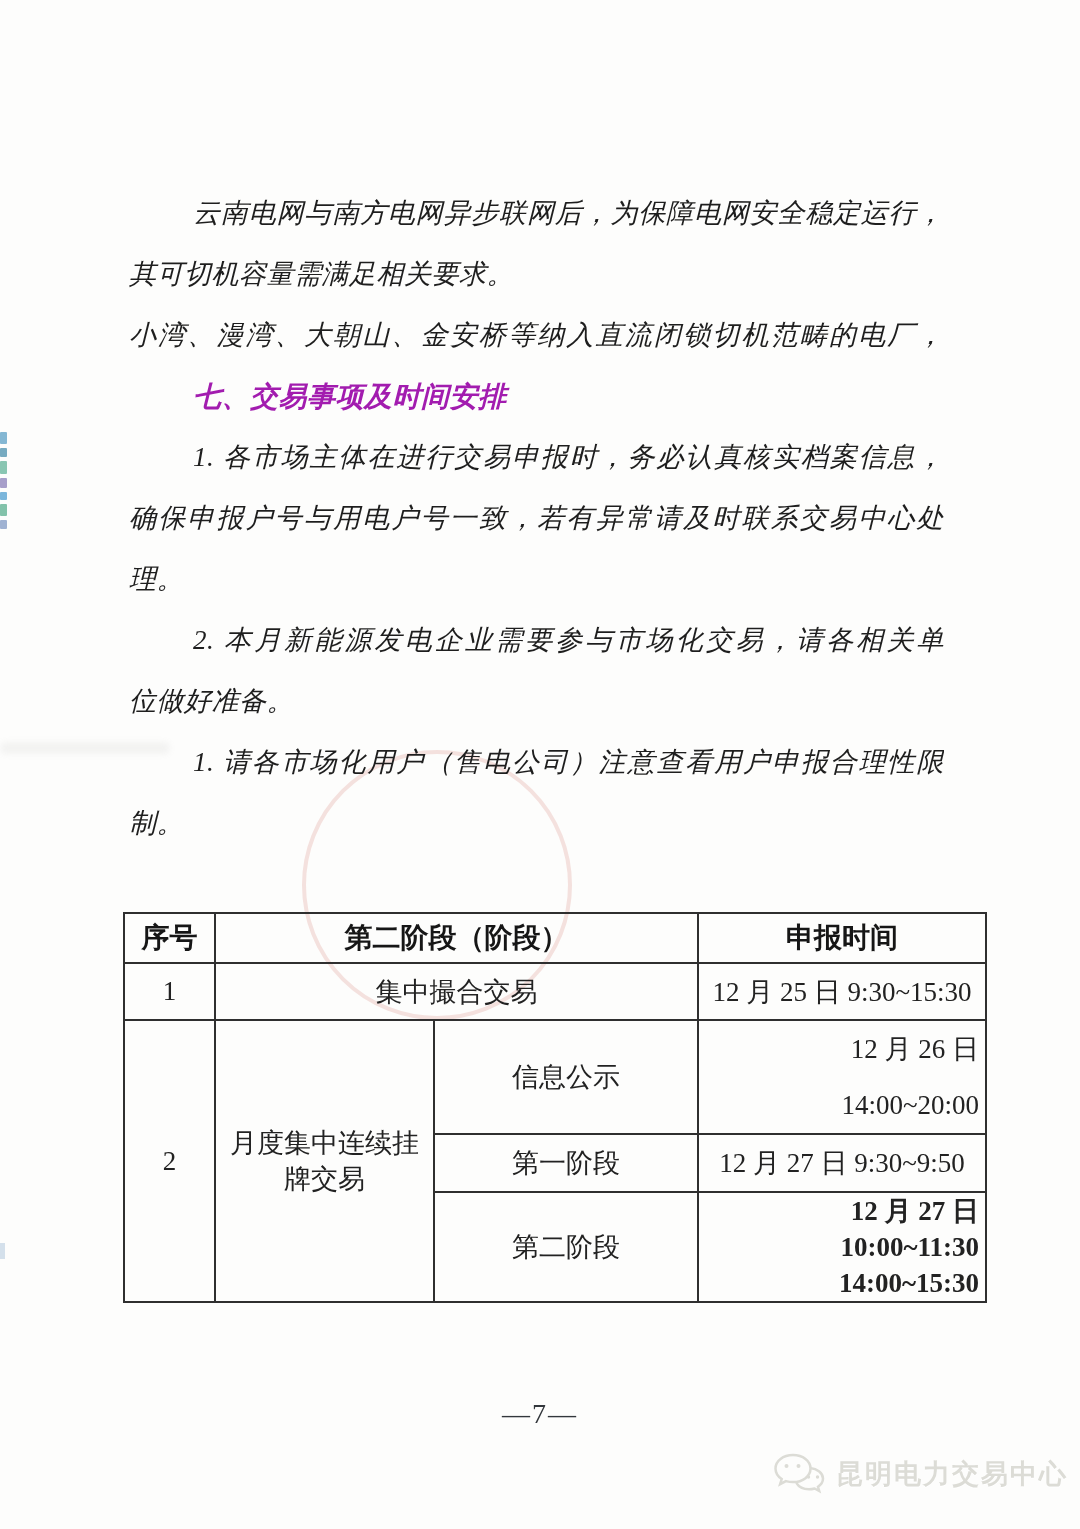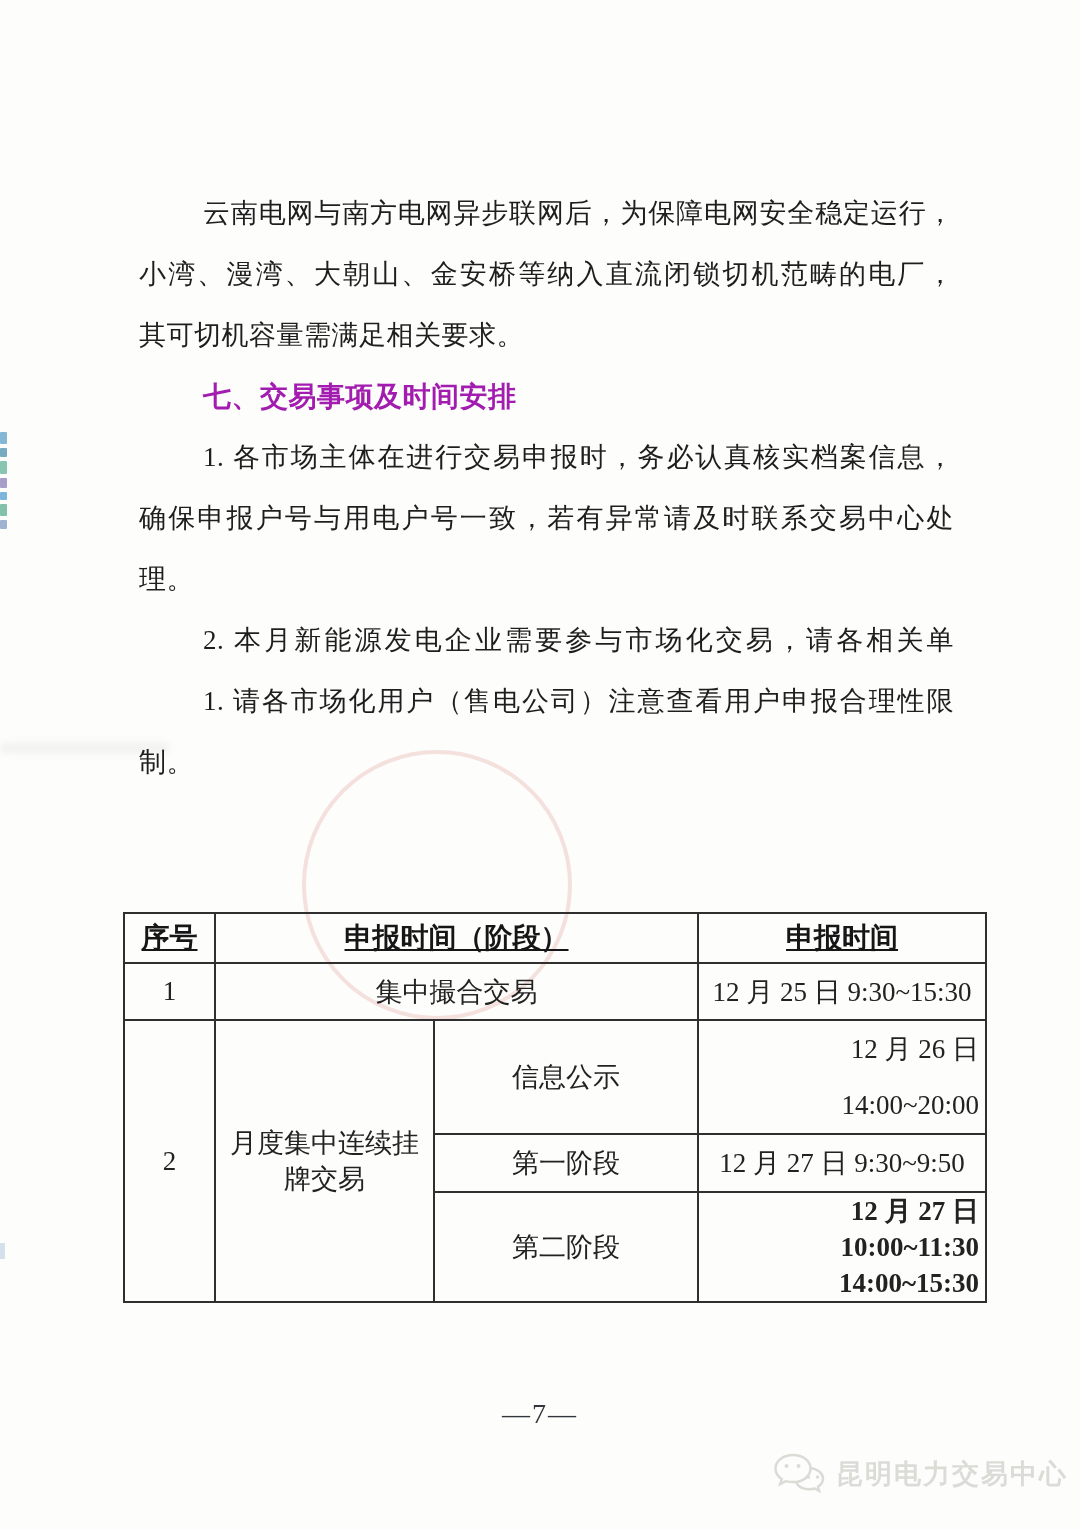--- a/index.html
+++ b/index.html
@@ -23,22 +23,22 @@
 
   
   .stamp{
     position:absolute;left:302px;top:750px;width:262px;height:262px;
     border:4px solid #c8564f;border-radius:50%;opacity:.17;
     pointer-events:none;
   }
 
   
   .body-text{
-    position:absolute;left:139px;top:183px;width:815px;
-    font-size:27px;line-height:61px;
+    position:absolute;left:129px;top:183px;width:815px;
+    font-size:27px;line-height:61px;font-style:italic;
   }
   .line{
     height:61px;overflow:hidden;
     text-align:justify;text-align-last:justify;
     text-justify:inter-character;
     letter-spacing:.5px;
   }
   .line.last{text-align-last:left;}
   .line.ind{text-indent:64px;}
   .line.heading{
@@ -54,21 +54,21 @@
     font-size:27px;color:#222;
   }
   table.sched td, table.sched th{
     border:2px solid #2f2f2f;
     text-align:center;vertical-align:middle;
     padding:0 6px;font-weight:400;
     overflow:hidden;
   }
   table.sched th{
     font-family:"Liberation Sans", sans-serif;
-    font-weight:700;font-size:28px;color:#161616;text-decoration:underline;
+    font-weight:700;font-size:28px;color:#161616;
   }
   tr.r-head{height:50px}
   tr.r-1{height:57px}
   tr.r-2a{height:113px}
   tr.r-2b{height:58px}
   tr.r-2c{height:109px}
   .t-line{display:block;text-align:right;}
   .t-line.lg{line-height:56px;}
   .t-line.sm{line-height:36px;font-weight:bold;}
 
@@ -102,47 +102,48 @@
     <div class="edge-block b5" style="background: rgb(79, 158, 208);"></div>
     <div class="edge-block b6" style="background: rgb(88, 173, 143);"></div>
     <div class="edge-block b7" style="background: rgb(127, 152, 196);"></div>
   </div>
   <div class="edge-dot"></div>
   <div class="smudge"></div>
   <div class="stamp" style="border-color: rgb(200, 86, 79);"></div>
 
   <div class="body-text">
     <div class="line ind">云南电网与南方电网异步联网后，为保障电网安全稳定运行，</div>
+    <div class="line last">其可切机容量需满足相关要求。</div>
     <div class="line">小湾、漫湾、大朝山、金安桥等纳入直流闭锁切机范畴的电厂，</div>
-    <div class="line last">其可切机容量需满足相关要求。</div>
 
     <div class="line ind heading">七、交易事项及时间安排</div>
 
     <div class="line ind">1. 各市场主体在进行交易申报时，务必认真核实档案信息，</div>
     <div class="line">确保申报户号与用电户号一致，若有异常请及时联系交易中心处</div>
     <div class="line last">理。</div>
 
     <div class="line ind">2. 本月新能源发电企业需要参与市场化交易，请各相关单</div>
+    <div class="line last">位做好准备。</div>
 
     <div class="line ind">1. 请各市场化用户（售电公司）注意查看用户申报合理性限</div>
     <div class="line last">制。</div>
 
   </div>
 
   <table class="sched">
     <colgroup>
       <col style="width:91px">
         <col style="width:219px">
         <col style="width:264px">
         <col style="width:288px">
     </colgroup>
     <tbody>
         <tr class="r-head">
       <th>序号</th>
-      <th colspan="2">申报时间（阶段）</th>
+      <th colspan="2">第二阶段（阶段）</th>
       <th>申报时间</th>
     </tr>
     <tr class="r-1">
       <td>1</td>
       <td colspan="2">集中撮合交易</td>
       <td>12 月 25 日 9:30~15:30</td>
     </tr>
     <tr class="r-2a">
       <td rowspan="3">2</td>
       <td rowspan="3">月度集中连续挂牌交易</td>

